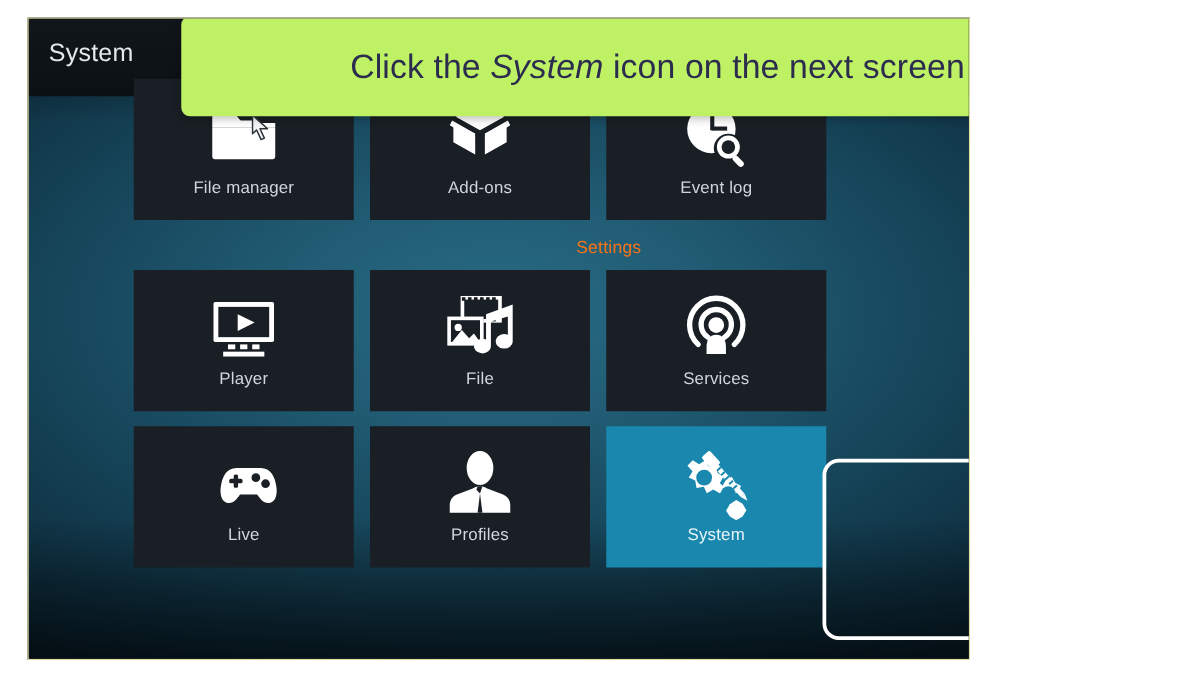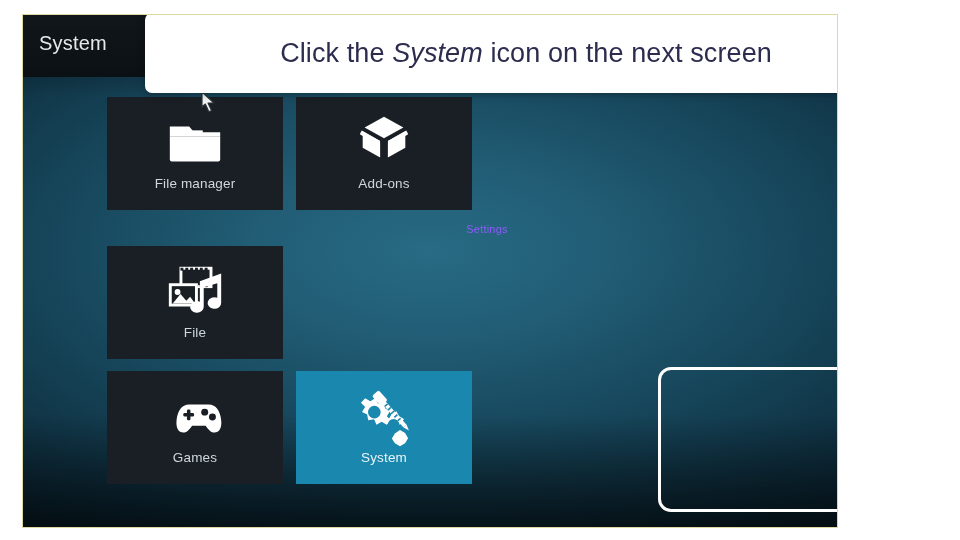--- a/index.html
+++ b/index.html
@@ -13,21 +13,21 @@
   #root {
     position: relative;
     width: 960px; height: 540px;
     background: #ffffff;
   }
 
   
   .app-frame {
     position: absolute;
     left: 22px; top: 14px;
-    width: 816px; height: 514px;
+    width: 754px; height: 514px;
     border: 1.5px solid #ded9a0;
     overflow: hidden;
     background: #041018;
   }
 
   .app-bg {
     position: absolute; inset: 0;
     background:
       radial-gradient(120% 95% at 50% 46%,
         #286b84 0%,
@@ -72,34 +72,34 @@
     background: linear-gradient(90deg,
       rgba(60,68,76,.45) 0%, rgba(40,46,52,.25) 35%,
       rgba(70,78,86,.40) 55%, rgba(30,36,42,.20) 100%);
     filter: blur(3px);
     border-radius: 3px;
   }
 
   
   .grid {
     position: absolute;
-    left: 84px; top: 82px;
+    left: 84px; top: 48px;
     width: 760px;
   }
 
   .row {
     display: flex;
     gap: 13px;
   }
   .row + .row { margin-top: 12px; }
 
   .section-label {
     text-align: center;
-    color: #8b5cf6;
-    font-size: 11px;
+    color: #f97316;
+    font-size: 14px;
     padding: 13px 0 11px 0;
     letter-spacing: .2px;
   }
 
   .tile {
     position: relative;
     width: 176px;
     height: 113px;
     background: #191f24;
     display: flex;
@@ -142,21 +142,21 @@
     position: absolute;
     left: 178px; top: 76px;
     width: 16px; height: 22px;
   }
 
   
   .callout {
     position: absolute;
     left: 122px; top: -2px;
     width: 718px; height: 80px;
-    background: #ffffff;
+    background: #bef264;
     border-radius: 7px;
     box-shadow: 0 2px 7px rgba(0,0,0,.25);
     display: flex;
     align-items: center;
     justify-content: center;
     z-index: 40;
     padding-left: 44px;
   }
   .callout-text {
     font-size: 27px;
@@ -204,26 +204,54 @@
               <path d="M54 21 36 31v17l18-10z"></path>
               <path d="M28 32l4 6 4-6-4-3z" fill="#191f24"></path>
               <path d="M9 20l19 11-2 4L7 24z"></path>
               <path d="M55 20 36 31l2 4 19-11z"></path>
             </svg>
           </span>
           <span class="tile-label">Add-ons</span>
         </div>
 
 
+        <div class="tile">
+          <span class="tile-icon">
+            <svg viewBox="0 0 64 64" fill="#ffffff">
+              <circle cx="28" cy="27" r="20"></circle>
+              <rect x="27" y="13" width="3.4" height="15" fill="#191f24"></rect>
+              <rect x="28" y="25" width="13" height="3.4" fill="#191f24"></rect>
+              <circle cx="42" cy="43" r="12" fill="#191f24"></circle>
+              <circle cx="42" cy="42" r="9.5" fill="#ffffff"></circle>
+              <circle cx="42" cy="42" r="5.6" fill="#191f24"></circle>
+              <rect x="48" y="48" width="11" height="5" rx="2.5" transform="rotate(45 48 48)"></rect>
+            </svg>
+          </span>
+          <span class="tile-label">Event log</span>
+        </div>
       </div>
 
       <div class="section-label">Settings</div>
 
       <div class="row">
 
+        <div class="tile">
+          <span class="tile-icon">
+            <svg viewBox="0 0 64 64" fill="#ffffff">
+              <rect x="7" y="12" width="50" height="33" rx="1.5"></rect>
+              <rect x="11" y="16" width="42" height="25" fill="#191f24"></rect>
+              <path d="M27 22l14 7-14 7z"></path>
+              <rect x="19" y="47" width="6" height="4"></rect>
+              <rect x="29" y="47" width="6" height="4"></rect>
+              <rect x="39" y="47" width="6" height="4"></rect>
+              <rect x="15" y="53" width="34" height="4"></rect>
+            </svg>
+          </span>
+          <span class="tile-label">Player</span>
+        </div>
 
         <div class="tile">
           <span class="tile-icon">
             <svg viewBox="0 0 64 64" fill="#ffffff">
               <rect x="16" y="7" width="34" height="22"></rect>
               <rect x="19" y="10" width="28" height="16" fill="#191f24"></rect>
               <g fill="#191f24">
                 <rect x="17" y="8" width="3" height="3"></rect>
                   <rect x="22" y="8" width="3" height="3"></rect>
                 <rect x="27" y="8" width="3" height="3"></rect>
@@ -241,40 +269,64 @@
               <rect x="8" y="27" width="24" height="18" fill="#191f24"></rect>
               <circle cx="14" cy="33" r="3" fill="#ffffff"></circle>
               <path d="M9 45l8-10 6 7 4-4 5 7z" fill="#ffffff"></path>
               <path d="M37 22v21a7 6 0 1 0 4 5V28l14-4v15a7 6 0 1 0 4 5V14z"></path>
             </svg>
           </span>
           <span class="tile-label">File</span>
         </div>
 
 
+        <div class="tile">
+          <span class="tile-icon">
+            <svg viewBox="0 0 64 64">
+              <g fill="none" stroke="#ffffff" stroke-width="4.4" stroke-linecap="round">
+                <path d="M17 47A22 22 0 1 1 47 47"></path>
+                <path d="M25 41A12.5 12.5 0 1 1 39 41"></path>
+              </g>
+              <circle cx="32" cy="31" r="6.5" fill="#ffffff"></circle>
+              <path d="M32 39c6 0 8 5 8 10v6H24v-6c0-5 2-10 8-10z" fill="#ffffff"></path>
+            </svg>
+          </span>
+          <span class="tile-label">Services</span>
+        </div>
       </div>
 
       <div class="row">
 
         <div class="tile">
           <span class="tile-icon">
             <svg viewBox="0 0 64 64" fill="#ffffff">
               <path d="M18 20h28c8 0 12 7 13 16 1 8-2 13-7 13-4 0-6-3-9-7H29c-3 4-5 7-9 7-5 0-8-5-7-13 1-9 5-16 13-16z"></path>
               <g fill="#191f24">
                 <rect x="20" y="29" width="11" height="3.6" rx="1.3"></rect>
                 <rect x="23.7" y="25.3" width="3.6" height="11" rx="1.3"></rect>
                 <circle cx="42" cy="28" r="3.6"></circle>
                 <circle cx="50" cy="33" r="3.6"></circle>
               </g>
             </svg>
           </span>
-          <span class="tile-label">Games</span>
-        </div>
-
-
+          <span class="tile-label">Live</span>
+        </div>
+
+
+        <div class="tile">
+          <span class="tile-icon">
+            <svg viewBox="0 0 64 64" fill="#ffffff">
+              <ellipse cx="32" cy="20" rx="11" ry="14"></ellipse>
+              <path d="M32 35c-4 0-6 2-6 2l-13 5c-4 1.6-6 5-6 9v6h50v-6c0-4-2-7.4-6-9l-13-5s-2-2-6-2z"></path>
+              <path d="M30 35h4l-2 6-3-3z" fill="#191f24"></path>
+              <path d="M32 41l2 16h-4z" fill="#191f24"></path>
+            </svg>
+          </span>
+          <span class="tile-label">Profiles</span>
+        </div>
 
         <div class="tile selected">
           <span class="tile-icon">
             <svg viewBox="0 0 64 64" fill="#ffffff">
               <path d="M22 6l3.2 5.6 6.4-1.1 1.1 6.4L38 20l-3.3 5.6 4.5 4.6-4.6 4.5L29 31.4l-5.6 3.3-2.6-5.8-6.4 1.1-1.1-6.4L7.7 21l3.3-5.6-4.5-4.6L11.1 6l5.6 3.3z" transform="translate(2,8) scale(.95)"></path>
               <circle cx="22" cy="28" r="6.5" fill="#1987ae"></circle>
               <path d="M44 16l3 5.2 5.2 3-3 5.2-5.2 3-5.2-3-3-5.2 3-5.2z" transform="translate(3,12) scale(.95)"></path>
               <path d="M34 34l4.2 2.5 2.5 4.2-2.5 4.2-4.2 2.5-4.2-2.5L27.3 41l2.5-4.2z" transform="translate(6,4) scale(1.25)"></path>
               <circle cx="42" cy="41" r="6" fill="#1987ae"></circle>
               <g transform="rotate(-42 40 28)">

